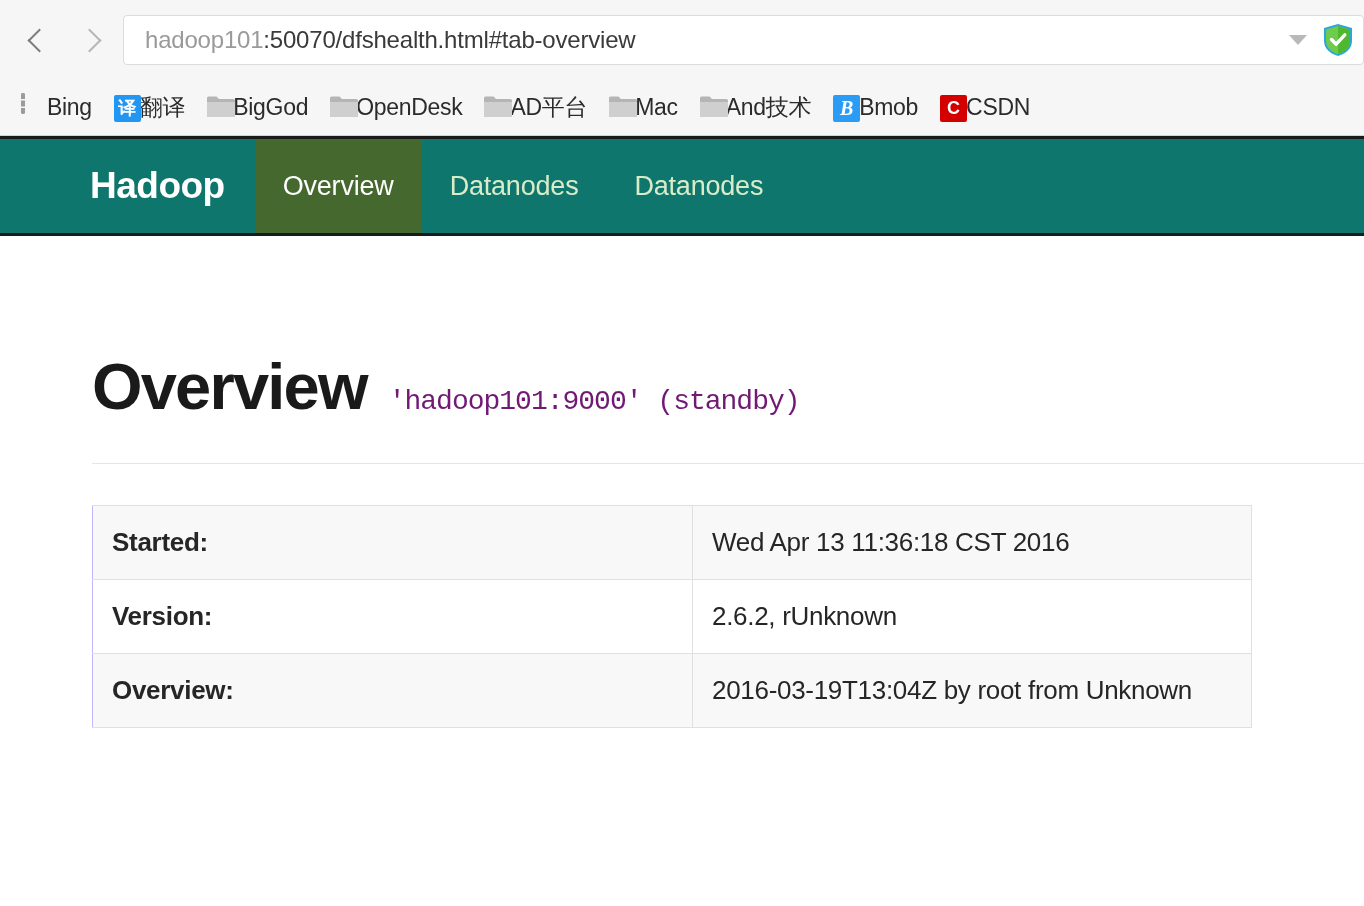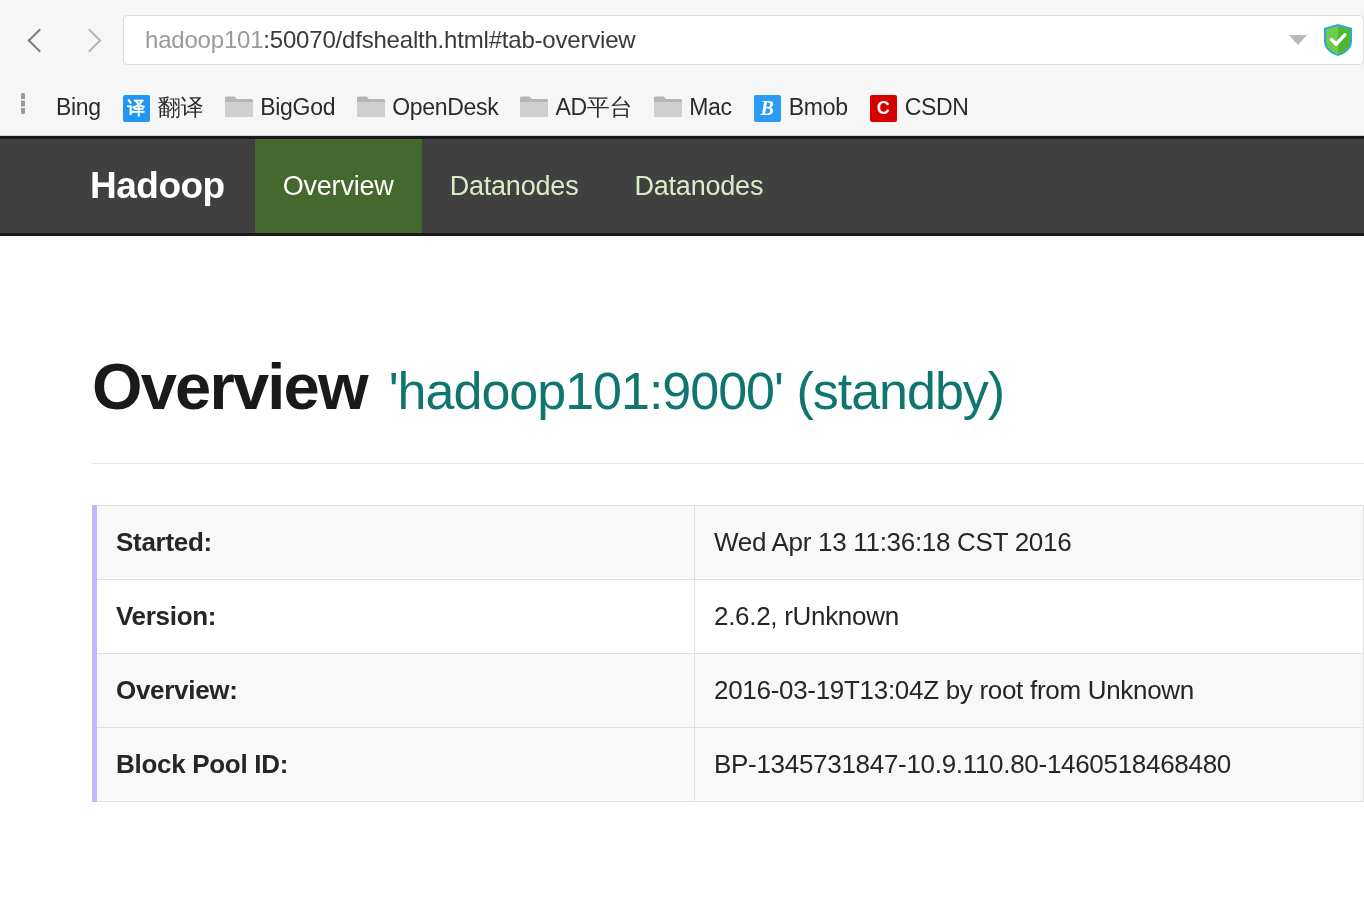--- a/index.html
+++ b/index.html
@@ -93,21 +93,20 @@
     background: #f6f6f6;
     border-bottom: 1px solid #d4d4d4;
     overflow: hidden;
     white-space: nowrap;
   }
   .bm {
     display: flex;
     align-items: center;
     height: 40px;
     padding: 0 11px;
-    gap: 9px;
     flex: 0 0 auto;
   }
   .bm-label {
     font-size: 23px;
     color: #2b2b2b;
     letter-spacing: -0.3px;
   }
   .ic { width: 26px; height: 26px; flex: 0 0 auto; position: relative; }
   .ic-dashed {
     border: 2px dashed #9b9b9b;
@@ -122,21 +121,21 @@
     font-weight: bold;
     border-radius: 2px;
   }
   .ic-sq.blue { background: #2196f3; }
   .ic-sq.blue2 { background: #2b9cf5; font-style: italic; font-family: "Liberation Serif", serif; font-size: 20px;}
   .ic-sq.red  { background: #d40000; font-weight: 900; font-family: "Liberation Sans", sans-serif; }
 
   
   .hadoop-nav {
     height: 100px;
-    background: #404040;
+    background: #0f766e;
     border-top: 3px solid #1a1a1a;
     border-bottom: 3px solid #1a1a1a;
     display: flex;
     align-items: stretch;
     padding-left: 60px;
   }
   .brand {
     display: flex; align-items: center;
     padding: 0 30px;
     color: #ffffff;
@@ -175,39 +174,40 @@
     gap: 22px;
   }
   .page-title {
     font-size: 65px;
     font-weight: bold;
     color: #1a1a1a;
     letter-spacing: -1.8px;
     line-height: 1;
   }
   .page-subtitle {
-    font-size: 52px;
-    color: #0f766e;
+    font-size: 28px;
+    color: #701a75;
     letter-spacing: -1px;
     line-height: 1;
+    font-family: Liberation Mono, monospace;
   }
   .rule {
     margin: 44px 0 0 92px;
     width: 1272px;
     height: 1px;
     background: #e6e6e6;
   }
 
   
   .info-table {
     margin: 41px 0 0 92px;
-    width: 1272px;
+    width: 1160px;
     border-collapse: collapse;
     border-top: 1px solid #e0e0e0;
-    border-left: 5px solid #c4b5fd;
+    border-left: 1px solid #c4b5fd;
     table-layout: fixed;
   }
   .info-table tr { height: 74px; }
   .info-table td {
     border-right: 1px solid #e0e0e0;
     border-bottom: 1px solid #e0e0e0;
     padding: 0 0 0 19px;
     vertical-align: middle;
     font-size: 26px;
     color: #262626;
@@ -277,20 +277,27 @@
             <path d="M0 7h28v13.5A1.5 1.5 0 0 1 26.5 22H1.5A1.5 1.5 0 0 1 0 20.5Z" fill="#cfcfcf"></path>
           </svg></span>
         <span class="bm-label">AD平台</span>
       </div>
       <div class="bm">
         <span class="ic"><svg width="28" height="22" viewBox="0 0 28 22">
             <path d="M0 3a1.5 1.5 0 0 1 1.5-1.5h8L12 4h14.5A1.5 1.5 0 0 1 28 5.5V20.5A1.5 1.5 0 0 1 26.5 22H1.5A1.5 1.5 0 0 1 0 20.5Z" fill="#b5b5b5"></path>
             <path d="M0 7h28v13.5A1.5 1.5 0 0 1 26.5 22H1.5A1.5 1.5 0 0 1 0 20.5Z" fill="#cfcfcf"></path>
           </svg></span>
         <span class="bm-label">Mac</span>
+      </div>
+      <div class="bm">
+        <span class="ic"><svg width="28" height="22" viewBox="0 0 28 22">
+            <path d="M0 3a1.5 1.5 0 0 1 1.5-1.5h8L12 4h14.5A1.5 1.5 0 0 1 28 5.5V20.5A1.5 1.5 0 0 1 26.5 22H1.5A1.5 1.5 0 0 1 0 20.5Z" fill="#b5b5b5"></path>
+            <path d="M0 7h28v13.5A1.5 1.5 0 0 1 26.5 22H1.5A1.5 1.5 0 0 1 0 20.5Z" fill="#cfcfcf"></path>
+          </svg></span>
+        <span class="bm-label">And技术</span>
       </div>
       <div class="bm">
         <span class="ic">
           <span class="ic-sq blue2">B</span>
         </span>
         <span class="bm-label">Bmob</span>
       </div>
       <div class="bm">
         <span class="ic">
           <span class="ic-sq red">C</span>
@@ -330,19 +337,15 @@
           <td class="v">Wed Apr 13 11:36:18 CST 2016</td>
         </tr>
         <tr class="even">
           <td class="k">Version:</td>
           <td class="v">2.6.2, rUnknown</td>
         </tr>
         <tr class="odd">
           <td class="k">Overview:</td>
           <td class="v">2016-03-19T13:04Z by root from Unknown</td>
         </tr>
-        <tr class="odd">
-          <td class="k">Block Pool ID:</td>
-          <td class="v">BP-1345731847-10.9.110.80-1460518468480</td>
-        </tr>
       </tbody>
   </table>
 </div>
 
 </body></html>

